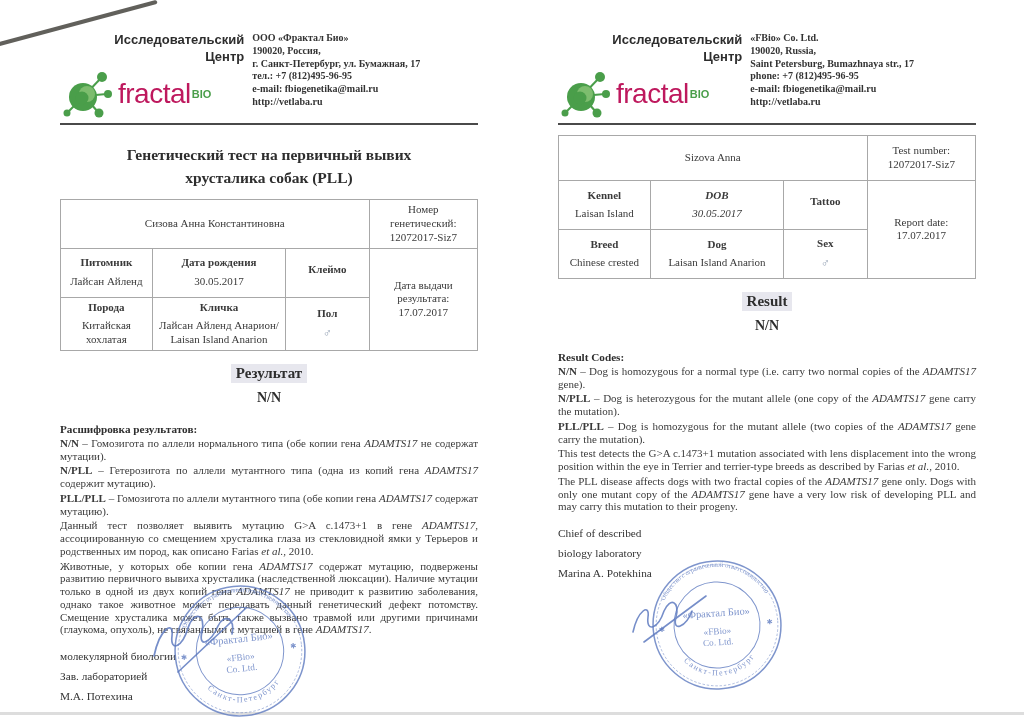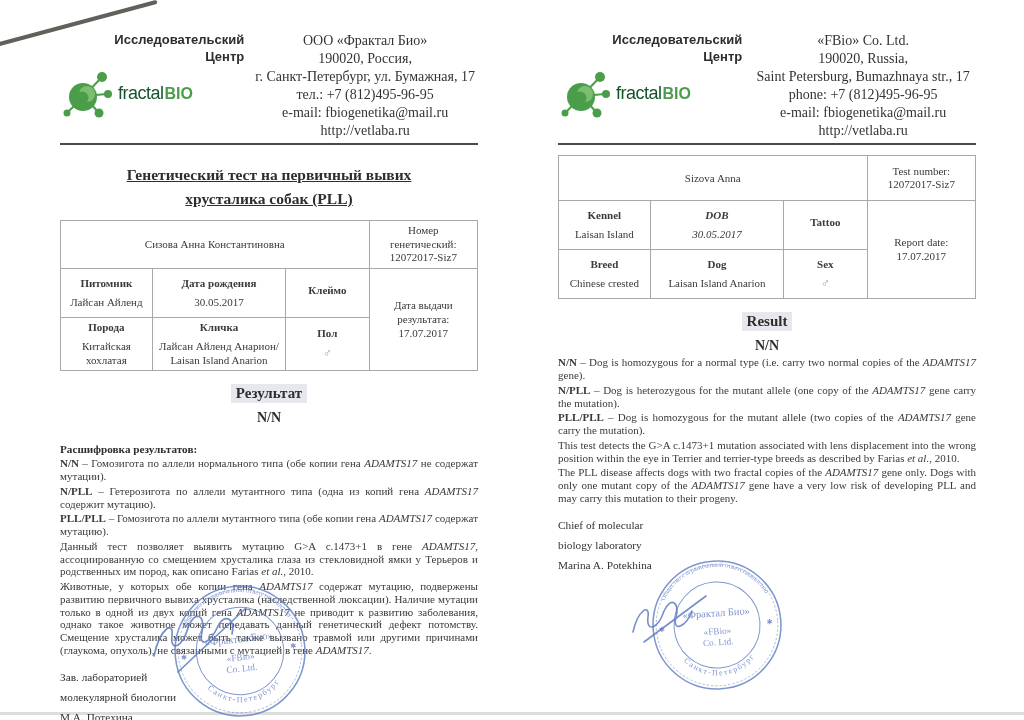--- a/index.html
+++ b/index.html
@@ -9,30 +9,30 @@
   }
   .col{position:absolute;top:0;width:418px;}
   #col-left{left:60px;}
   #col-right{left:558px;}
 
   .header{display:flex;margin-top:32px;}
   .header-left{width:46%;}
   .org-name{font-family:"Liberation Sans",sans-serif;font-weight:bold;font-size:13px;
     line-height:1.3;text-align:right;color:#2d2d2d;padding-right:8px;}
   .logo{margin-top:3px;display:flex;align-items:center;}
-  .logo-word{font-family:"Liberation Sans",sans-serif;font-size:18px;color:#14532d;
+  .logo-word{font-family:"Liberation Sans",sans-serif;font-size:28px;color:#be185d;
     letter-spacing:-0.5px;margin-left:2px;}
-  .logo-sup{font-family:"Liberation Sans",sans-serif;font-size:16px;font-weight:bold;
+  .logo-sup{font-family:"Liberation Sans",sans-serif;font-size:11px;font-weight:bold;
     color:#4a9e4a;vertical-align:super;margin-left:1px;}
-  .header-right{width:54%;text-align:center;font-size:14px;line-height:1.28;color:#333;}
+  .header-right{width:54%;font-size:10px;line-height:1.28;color:#333;font-weight:bold;}
 
   .rule{border-bottom:2px solid #4a4a4a;margin-top:4px;}
 
   .title{text-align:center;font-weight:bold;font-size:15.5px;line-height:1.5;
-    color:#2e2e2e;margin-top:18px;text-decoration:underline;}
+    color:#2e2e2e;margin-top:18px;}
   .title.two-line{padding:0 45px;}
   .title.one-line{margin-top:24px;}
 
   table.info{width:100%;border-collapse:collapse;margin-top:10px;font-size:11px;}
   table.info td{border:1px solid #a8a8a8;text-align:center;vertical-align:middle;
     padding:3px 4px;color:#3a3a3a;line-height:1.25;}
   td.name-cell{height:38px;}
   td.pair-cell{height:42px;vertical-align:top;padding-top:5px;}
   .lbl{font-weight:bold;display:block;margin-bottom:5px;}
   .sex-glyph{color:#8e9cb0;font-size:12px;}
@@ -150,22 +150,22 @@
   </div>
 
   <div class="codes-heading">Расшифровка результатов:</div>
   <div class="para"><span style="font-weight: bold;">N/N</span><span> –  Гомозигота по аллели нормального типа (обе копии гена </span><span style="font-style: italic;">ADAMTS17</span><span> не содержат мутации).</span></div>
   <div class="para"><span style="font-weight: bold;">N/PLL</span><span> – Гетерозигота по аллели мутантного  типа (одна из копий гена </span><span style="font-style: italic;">ADAMTS17</span><span> содержит мутацию).</span></div>
   <div class="para"><span style="font-weight: bold;">PLL/PLL</span><span> – Гомозигота по аллели мутантного типа (обе копии гена </span><span style="font-style: italic;">ADAMTS17</span><span> содержат мутацию).</span></div>
   <div class="para"><span>Данный тест позволяет выявить мутацию  G&gt;A c.1473+1 в гене </span><span style="font-style: italic;">ADAMTS17</span><span>, ассоциированную со смещением хрусталика глаза из стекловидной ямки у Терьеров и родственных им пород, как описано Farias </span><span style="font-style: italic;">et al.</span><span>, 2010.</span></div>
   <div class="para"><span>Животные, у которых обе копии гена </span><span style="font-style: italic;">ADAMTS17</span><span> содержат мутацию, подвержены развитию первичного вывиха хрусталика (наследственной люксации). Наличие мутации только в одной из двух копий гена </span><span style="font-style: italic;">ADAMTS17</span><span> не приводит к развитию заболевания, однако такое животное может передавать данный генетический дефект потомству. Смещение хрусталика может быть также вызвано травмой или другими причинами (глаукома, опухоль), не связанными с мутацией в гене </span><span style="font-style: italic;">ADAMTS17</span><span>.</span></div>
 
   <div class="sig">
+    <div>молекулярной биологии</div>
     <div>Зав. лабораторией</div>
-    <div>молекулярной биологии</div>
     <div>М.А. Потехина</div>
   </div>
 
   <svg class="stamp" style="left:112px;top:583px;transform:rotate(-6deg);" width="136" height="136" viewBox="0 0 218 218">
     <defs>
       <path id="arcT_l" d="M 16,122 A 94,94 0 1 1 202,122" fill="none"></path>
       <path id="arcB_l" d="M 33,115 A 76,76 0 0 0 185,115" fill="none"></path>
     </defs>
     <circle cx="109" cy="109" r="104" fill="none" stroke="#5f7bc0" stroke-width="2.5"></circle>
     <circle cx="109" cy="109" r="99" fill="none" stroke="#5f7bc0" stroke-width="1" stroke-dasharray="4,3"></circle>
@@ -268,28 +268,29 @@
       </td>
     </tr>
   </tbody>
     </table>
 
   <div class="result-wrap">
     <span class="result-label">Result</span>
     <div class="result-value">N/N</div>
   </div>
 
+  <div class="codes-heading">Result Codes:</div>
   <div class="para"><span style="font-weight: bold;">N/N</span><span> – Dog is homozygous for a normal type (i.e. carry two normal copies of the </span><span style="font-style: italic;">ADAMTS17</span><span> gene).</span></div>
   <div class="para"><span style="font-weight: bold;">N/PLL</span><span> – Dog is heterozygous for the mutant allele (one copy of the </span><span style="font-style: italic;">ADAMTS17</span><span> gene carry the mutation).</span></div>
   <div class="para"><span style="font-weight: bold;">PLL/PLL</span><span> – Dog is homozygous for the mutant allele (two copies of the </span><span style="font-style: italic;">ADAMTS17</span><span> gene carry the mutation).</span></div>
   <div class="para"><span>This test detects the G&gt;A c.1473+1 mutation associated with lens displacement into the wrong position within the eye in  Terrier and terrier-type breeds as described by Farias </span><span style="font-style: italic;">et al.</span><span>, 2010.</span></div>
   <div class="para"><span>The PLL disease affects dogs with two fractal copies of the </span><span style="font-style: italic;">ADAMTS17</span><span> gene only. Dogs with only one mutant copy of the </span><span style="font-style: italic;">ADAMTS17</span><span> gene  have a very low risk of developing PLL and may carry this mutation to their progeny.</span></div>
 
   <div class="sig">
-    <div>Chief of molecular</div>
+    <div>Chief of described</div>
     <div>biology laboratory</div>
     <div>Marina A. Potekhina</div>
   </div>
 
   <svg class="stamp" style="left:92px;top:558px;transform:rotate(-4deg);" width="134" height="134" viewBox="0 0 218 218">
     <defs>
       <path id="arcT_r" d="M 16,122 A 94,94 0 1 1 202,122" fill="none"></path>
       <path id="arcB_r" d="M 33,115 A 76,76 0 0 0 185,115" fill="none"></path>
     </defs>
     <circle cx="109" cy="109" r="104" fill="none" stroke="#5f7bc0" stroke-width="2.5"></circle>

